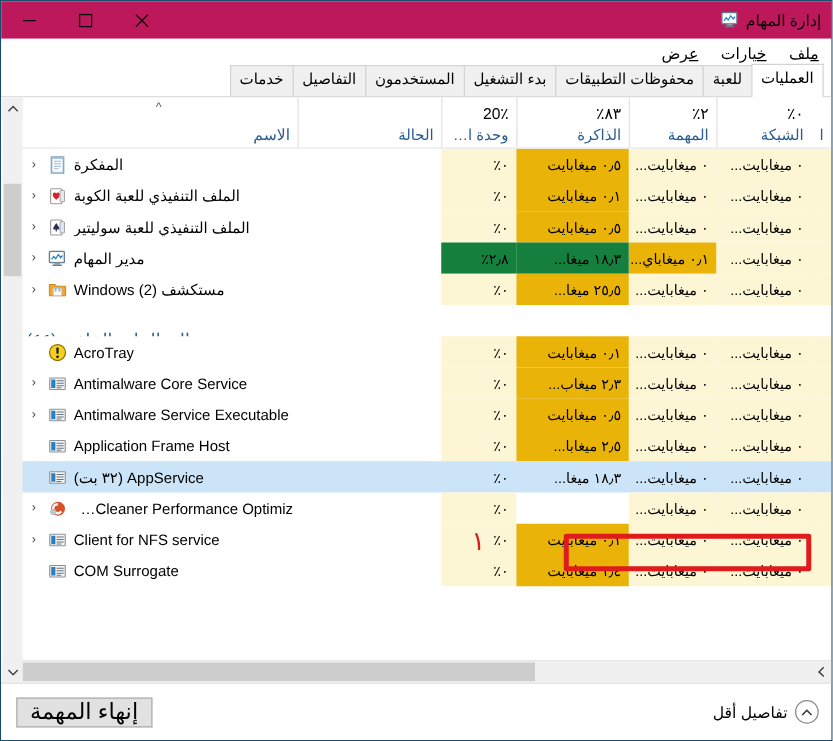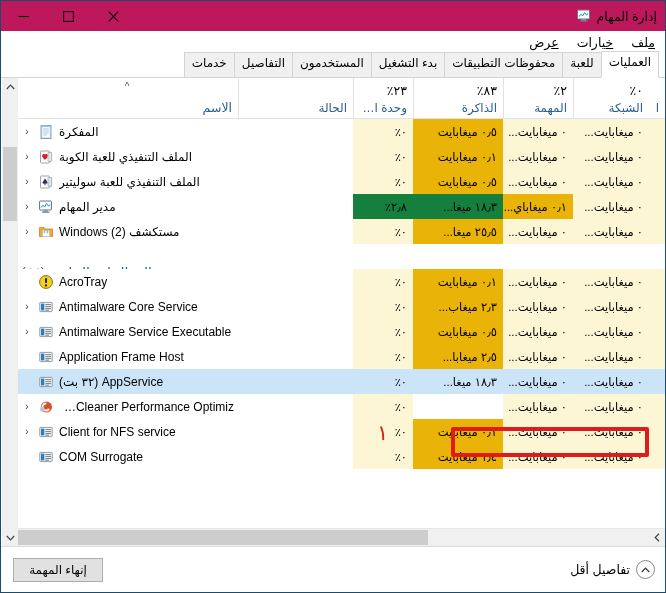--- a/index.html
+++ b/index.html
@@ -332,21 +332,21 @@
     font-size: 9px;
     line-height: 1;
   }
   .endtask {
     position: absolute;
     left: 12px;
     min-width: 90px;
     height: 24px;
     border: 1px solid #adadad;
     background: #e1e1e1;
-    font-size: 12px;
+    font-size: 18px;
     color: #000;
     display: flex; align-items: center; justify-content: center;
     font-family: inherit;
     padding: 0 10px;
   }
   .endtask .acc { text-decoration: underline; }
 
   
   .anno-box {
     position: absolute;
@@ -440,21 +440,21 @@
         </div>
         <div class="th" style="width: 70px; flex: 0 0 70px;">
           <div class="pct">٢٪</div>
           <div class="lbl">المهمة</div>
         </div>
         <div class="th" style="width: 90px; flex: 0 0 90px;">
           <div class="pct">٨٣٪</div>
           <div class="lbl">الذاكرة</div>
         </div>
         <div class="th" style="width: 60px; flex: 0 0 60px;">
-          <div class="pct">٢٣٪</div>
+          <div class="pct">20٪</div>
           <div class="lbl">وحدة الم...</div>
         </div>
         <div class="th" style="width: 115px; flex: 0 0 115px;">
           <div class="pct"></div>
           <div class="lbl">الحالة</div>
         </div>
         <div class="th name" style="width: 223px; flex: 0 0 223px;">
           <span class="sortmark">^</span>
           <div class="pct"></div>
           <div class="lbl">الاسم</div>

